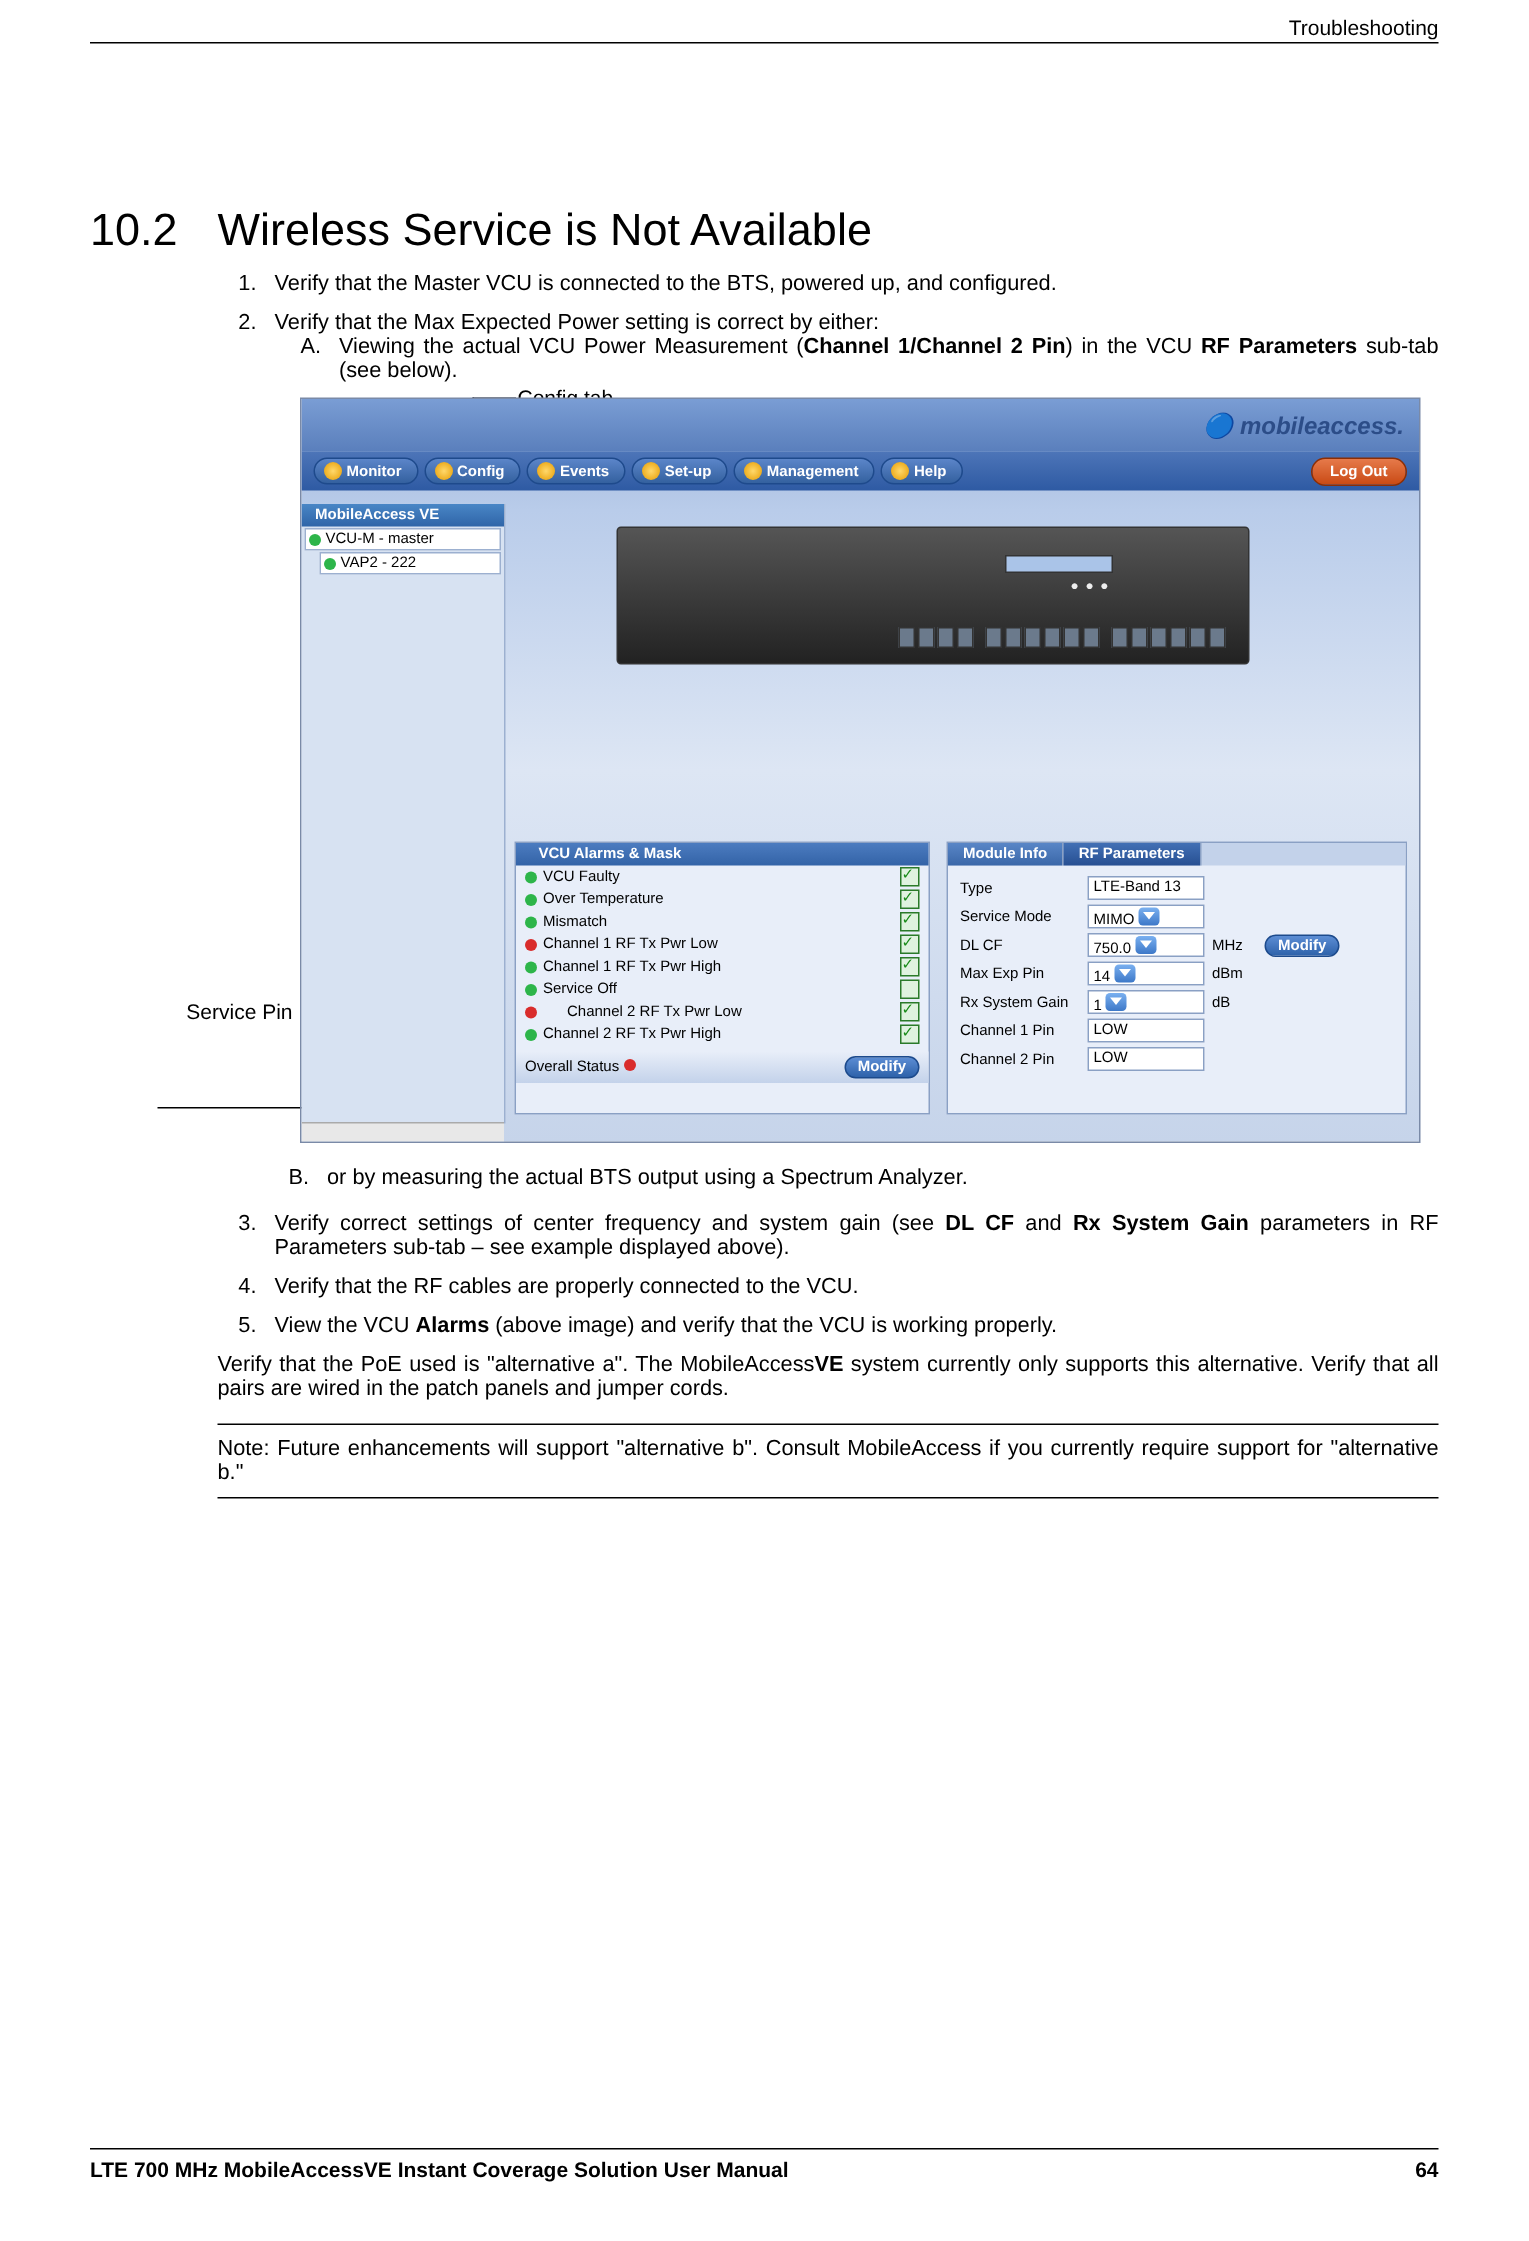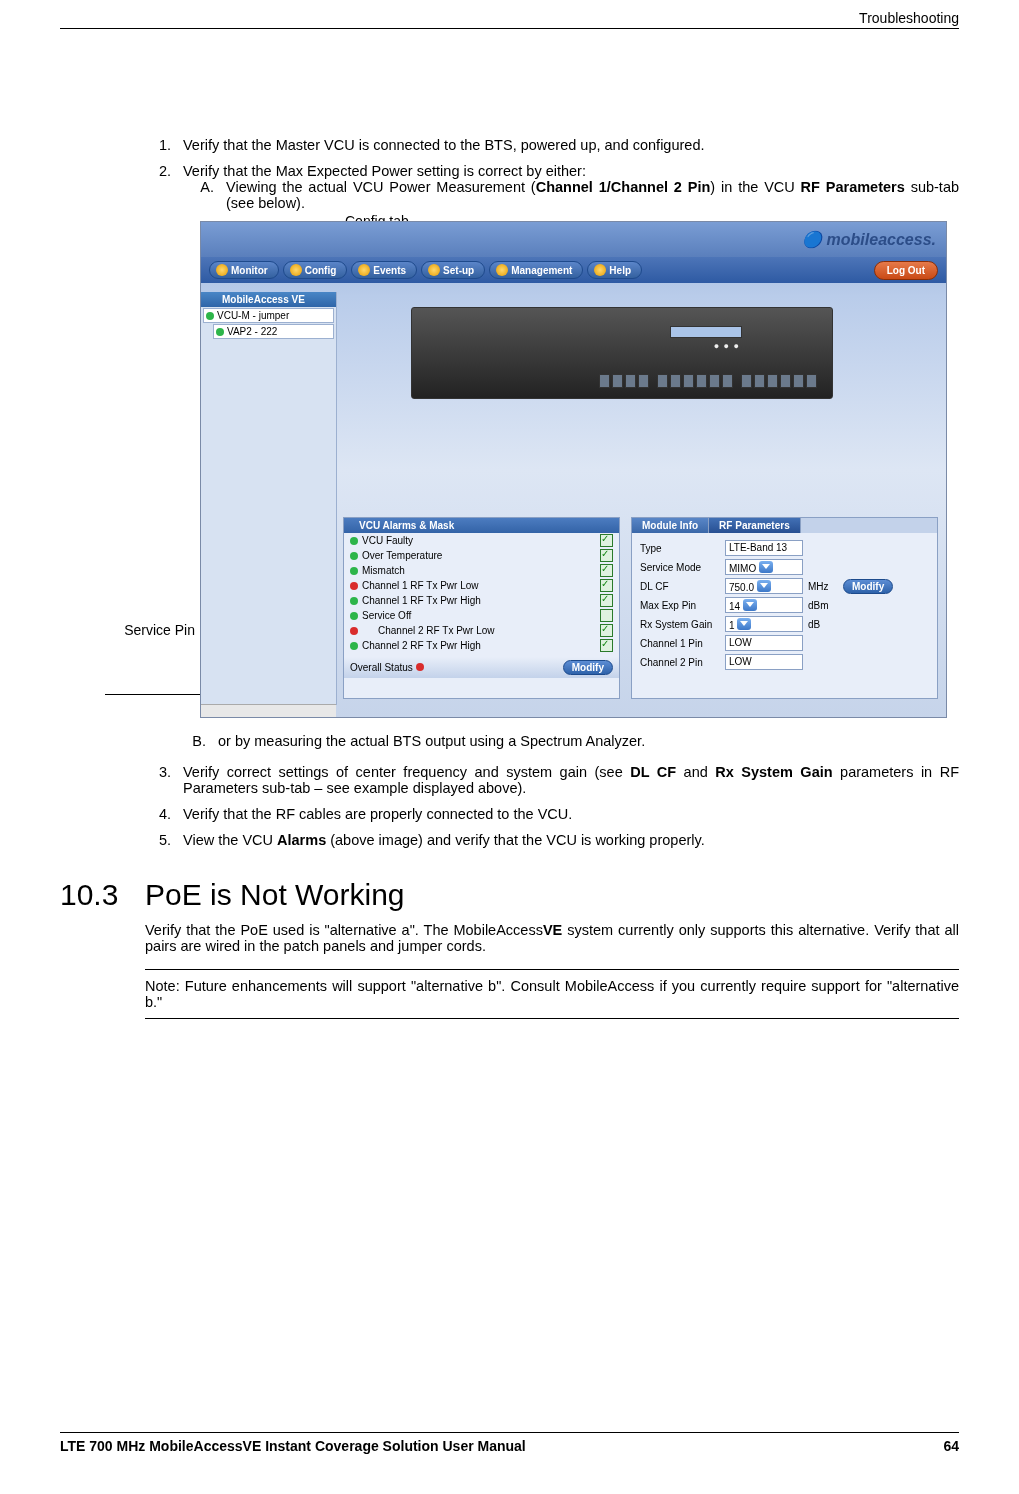--- a/index.html
+++ b/index.html
@@ -99,21 +99,21 @@
   .nav-btn .ico { width:12px; height:12px; background: radial-gradient(circle,#ffd86b,#e69b00); border-radius:50%;}
   .logout {
     position:absolute; right:8px;
     background: linear-gradient(#e67a4a,#c94a15); border:1px solid #8c2e05;
     border-radius:12px; color:#fff; font-size:10px; font-weight:bold; padding:3px 12px;
   }
   .tree {
     position:absolute; top:70px; left:0; width:135px; bottom:12px;
     background:#d7e2f2; border-right:1px solid #9cb0d0;
   }
-  .tree-hdr { background:linear-gradient(#4986c6,#2f65a8); color:#fff; font-size:10px; font-weight:bold; padding:2px 21px;}
+  .tree-hdr { background:linear-gradient(#4986c6,#2f65a8); color:#fff; font-size:10px; font-weight:bold; padding:2px 9px;}
   .tree-item { background:#fff; margin:1px 2px; padding:1px 2px; font-size:10px; border:1px solid #9cb0d0; display:flex; align-items:center; gap:3px;}
   .dot-g { width:8px;height:8px;border-radius:50%;background:#2db54a;}
   .dot-r { width:8px;height:8px;border-radius:50%;background:#d92c2c;}
   .scroll-h { position:absolute; bottom:0; left:0; width:135px; height:12px; background:#e8e8e8; border-top:1px solid #aaa;}
 
   .device {
     position:absolute; top:85px; left:210px; width:420px; height:90px;
     background:linear-gradient(#555,#222); border-radius:3px; border:1px solid #333;
   }
   .device-ports { position:absolute; bottom:10px; right:15px; display:flex; gap:8px;}
@@ -146,20 +146,23 @@
   .drop { display:inline-block; width:14px; height:12px; background:linear-gradient(#7ab0f0,#3d78c8); border-radius:3px; position:relative; top:1px;}
   .drop::after{content:""; position:absolute; left:3px; top:3px; border-left:4px solid transparent; border-right:4px solid transparent; border-top:5px solid #fff;}
 
 </style>
 </head>
 <body>
 
 <div class="page">
   <div class="hdr">Troubleshooting</div>
 
+  <h2>
+    <span class="num">10.2</span><span>Wireless Service is Not Available</span>
+  </h2>
   <div class="body-ind">
     <ol class="main">
       <li>Verify that the Master VCU is connected to the BTS, powered up, and configured.</li>
       <li>
         <span>Verify that the Max Expected Power setting is correct by either:</span>
         <ol class="sub">
           <li>
             <span>Viewing the actual VCU Power Measurement (</span><b>Channel 1/Channel 2 Pin</b><span>) in the VCU </span><b>RF Parameters</b><span> sub-tab (see below).</span>
           </li>
         </ol>
@@ -200,21 +203,21 @@
           <div class="nav-btn">
               <span class="ico"></span>
               <span>Help</span>
             </div>
           <div class="logout">Log Out</div>
         </div>
         <div class="tree">
           <div class="tree-hdr">MobileAccess VE</div>
           <div class="tree-item">
               <span class="dot-g"></span>
-              <span>VCU-M - jumper</span>
+              <span>VCU-M - master</span>
             </div>
           <div class="tree-item" style="margin-left:12px">
               <span class="dot-g"></span>
               <span>VAP2 - 222</span>
             </div>
         </div>
         <div class="scroll-h"></div>
 
         <div class="device">
           <div class="device-lcd"></div>
@@ -365,23 +368,20 @@
       <li>
         <span>Verify correct settings of center frequency and system gain (see </span><b>DL CF</b><span> and </span><b>Rx  System Gain</b><span> parameters in RF Parameters sub-tab – see example displayed above).</span>
       </li>
       <li>Verify that the RF cables are properly connected to the VCU.</li>
       <li>
         <span>View the VCU </span><b>Alarms</b><span> (above image) and verify that the VCU is working properly.</span>
       </li>
     </ol>
   </div>
 
-  <h2>
-    <span class="num">10.3</span><span>PoE is Not Working</span>
-  </h2>
   <div class="body-ind">
     <p style="text-align:justify;margin-top:0">
       <span>Verify that the PoE used is "alternative a". The MobileAccess</span><b>VE</b><span> system currently only supports this alternative. Verify that all pairs are wired in the patch panels and jumper cords.</span>
     </p>
     <div class="note-box">Note: Future enhancements will support "alternative b". Consult MobileAccess if you currently require support for "alternative b."</div>
   </div>
 
   <div class="ftr">
     <span>LTE 700 MHz MobileAccessVE Instant Coverage Solution User Manual</span>
     <span>64</span>

